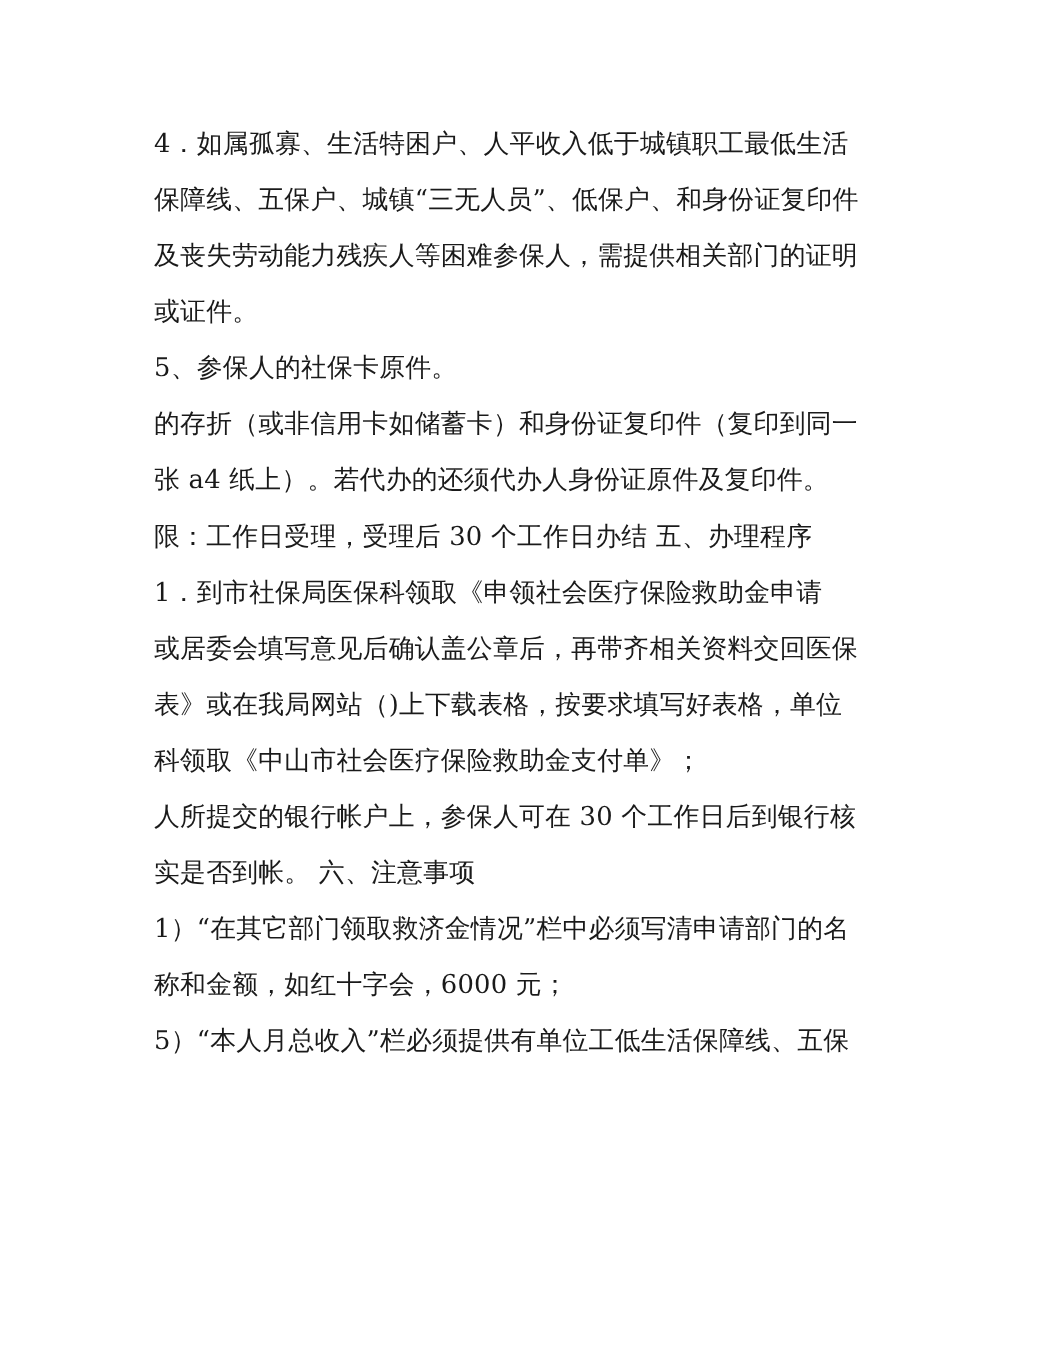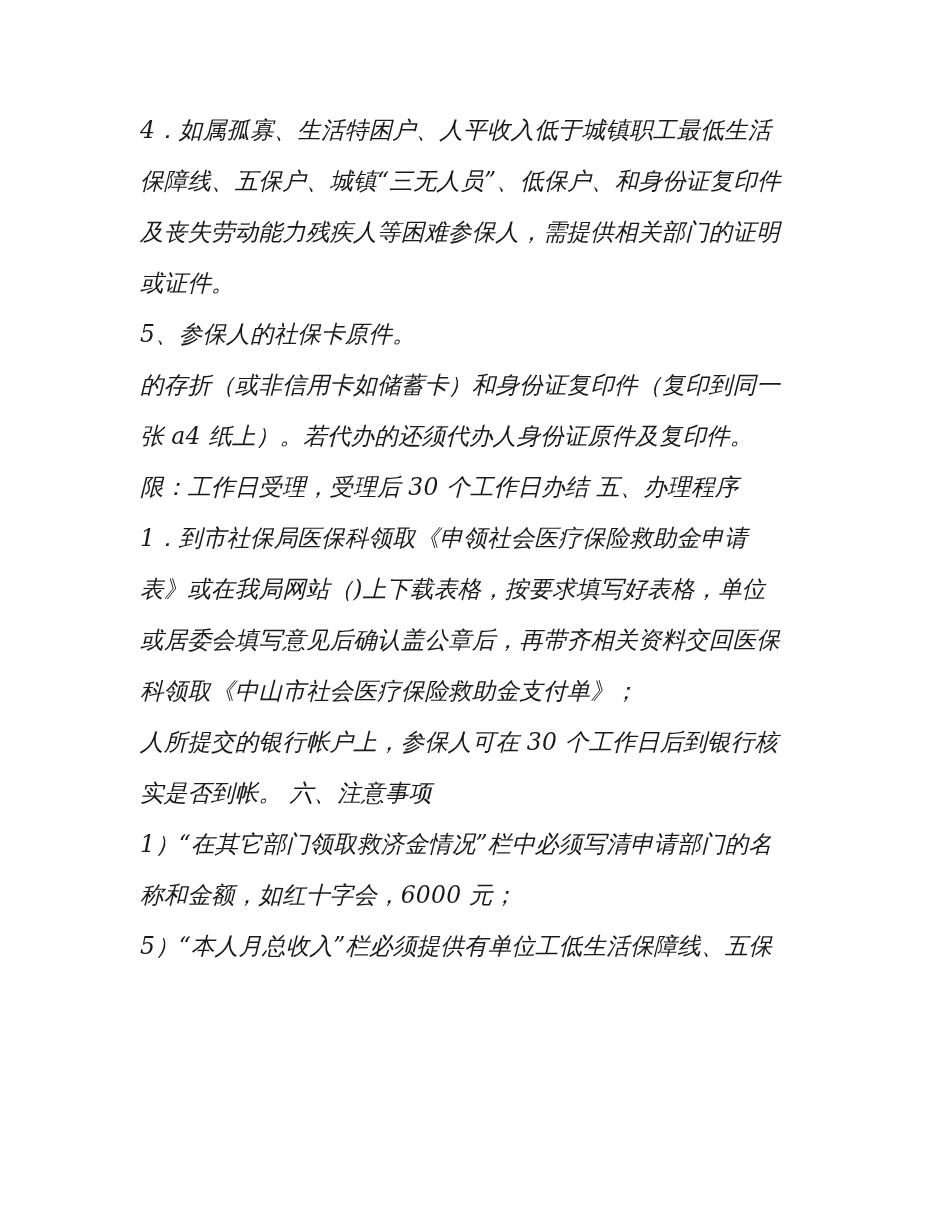--- a/index.html
+++ b/index.html
@@ -20,37 +20,36 @@
       left: 140px;
       top: 110px;
       width: 680px;
     }
     .line {
       height: 51px;
       line-height: 40px;
       font-size: 23.5px;
       white-space: nowrap;
       letter-spacing: 0.2px;
-      font-style: italic;
     }
   </style>
 </head>
 <body>
 
 <div class="page">
   <div class="line">4．如属孤寡、生活特困户、人平收入低于城镇职工最低生活</div>
   <div class="line">保障线、五保户、城镇“三无人员”、低保户、和身份证复印件</div>
   <div class="line">及丧失劳动能力残疾人等困难参保人，需提供相关部门的证明</div>
   <div class="line">或证件。</div>
   <div class="line">5、参保人的社保卡原件。</div>
   <div class="line">的存折（或非信用卡如储蓄卡）和身份证复印件（复印到同一</div>
   <div class="line">张 a4 纸上）。若代办的还须代办人身份证原件及复印件。</div>
   <div class="line">限：工作日受理，受理后 30 个工作日办结 五、办理程序</div>
   <div class="line">1．到市社保局医保科领取《申领社会医疗保险救助金申请</div>
+  <div class="line">或居委会填写意见后确认盖公章后，再带齐相关资料交回医保</div>
   <div class="line">表》或在我局网站（)上下载表格，按要求填写好表格，单位</div>
-  <div class="line">或居委会填写意见后确认盖公章后，再带齐相关资料交回医保</div>
   <div class="line">科领取《中山市社会医疗保险救助金支付单》；</div>
   <div class="line">人所提交的银行帐户上，参保人可在 30 个工作日后到银行核</div>
   <div class="line">实是否到帐。 六、注意事项</div>
   <div class="line">1）“在其它部门领取救济金情况”栏中必须写清申请部门的名</div>
   <div class="line">称和金额，如红十字会，6000 元；</div>
   <div class="line">5）“本人月总收入”栏必须提供有单位工低生活保障线、五保</div>
 </div>
 
 </body></html>

